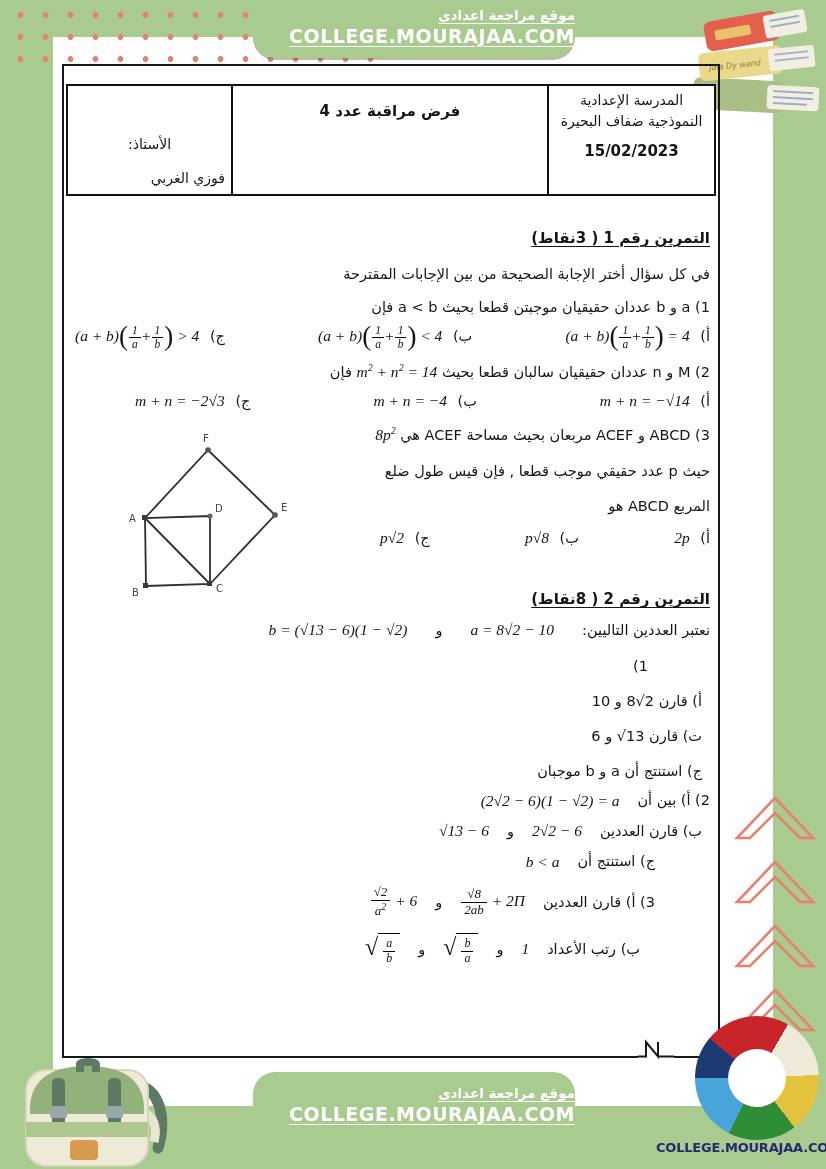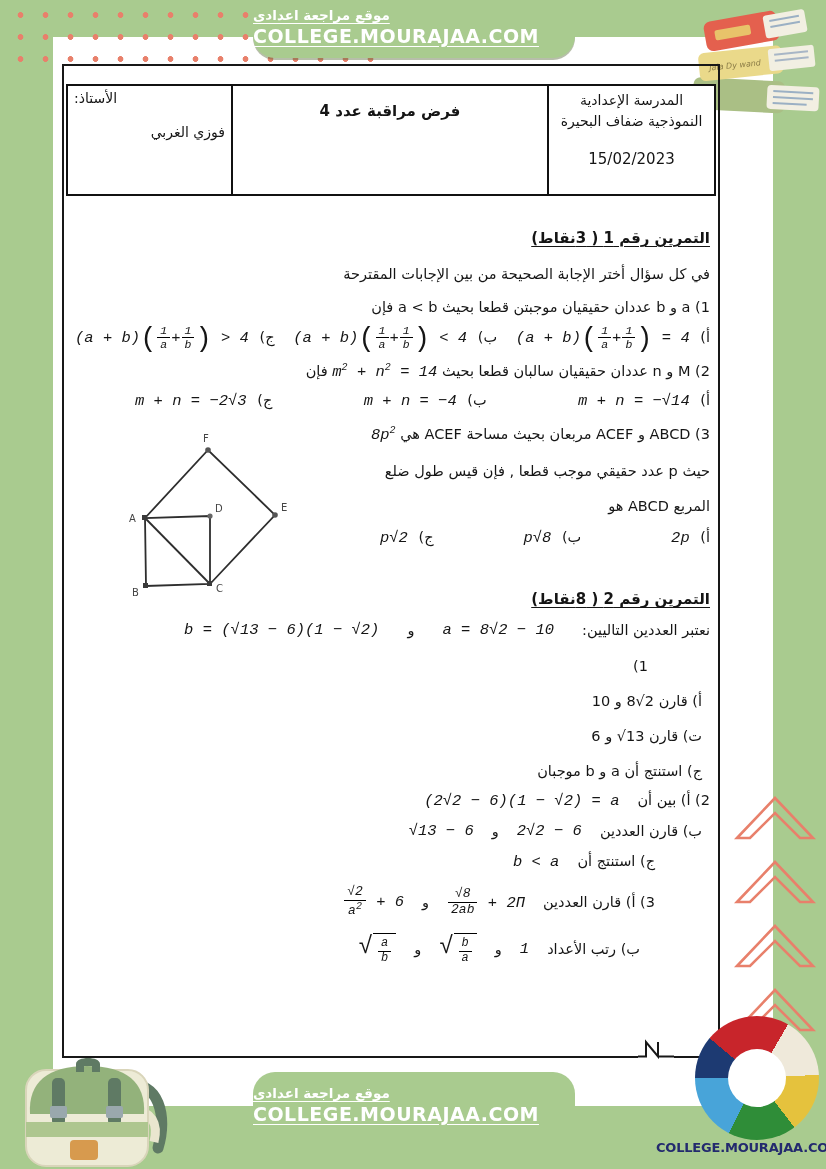--- a/index.html
+++ b/index.html
@@ -11,21 +11,21 @@
   
   .dots{
     position:absolute;left:2px;top:2px;width:390px;height:60px;
     background-image:radial-gradient(circle,#e8806b 2.6px,rgba(0,0,0,0) 3.2px);
     background-size:25px 22px;background-position:6px 2px;
   }
   
   .sheet{position:absolute;left:53px;top:37px;width:720px;height:1073px;background:#ffffff;}
   
   .tab{
-    position:absolute;left:253px;width:322px;background:#a9cb8f;text-align:left;
+    position:absolute;left:253px;width:322px;background:#a9cb8f;text-align:right;
   }
   .tab.top{top:0;height:58px;border-radius:0 0 22px 22px;box-shadow:0 2px 0 rgba(96,110,66,.45);}
   .tab.bottom{top:1072px;height:97px;border-radius:22px 22px 0 0;}
   .banner-ar{
     display:block;color:#ffffff;font-weight:bold;font-size:13.5px;line-height:1.35;
     text-decoration:underline;text-underline-offset:3px;margin-top:6px;
   }
   .banner-url{
     display:block;color:#ffffff;font-weight:bold;font-size:19px;letter-spacing:.5px;
     text-decoration:underline;text-underline-offset:3px;margin-top:1px;
@@ -39,35 +39,35 @@
   .zig{position:absolute;left:638px;top:1038px;width:60px;height:24px;}
   
   .info-table{
     position:absolute;left:66px;top:84px;width:650px;height:112px;
     direction:rtl;display:grid;grid-template-columns:167px 1fr 163px;
     border:2px solid #111;box-sizing:border-box;background:#fff;
   }
   .info-cell{border-left:2px solid #111;padding:4px 6px;box-sizing:border-box;}
   .info-cell:last-child{border-left:none;}
   .cell-school{text-align:center;font-size:14px;line-height:1.5;}
-  .cell-school .date{font-weight:normal;font-size:15px;margin-top:16px;}
+  .cell-school .date{font-weight:bold;font-size:15px;margin-top:8px;}
   .cell-exam{text-align:center;}
   .cell-exam .t1{font-weight:bold;font-size:15px;margin-top:12px;}
   .cell-exam .t2{font-weight:bold;font-size:14px;margin-top:16px;direction:ltr;}
   .cell-teacher{font-size:14px;}
-  .cell-teacher .lbl{text-align:left;}
+  .cell-teacher .lbl{text-align:center;margin-top:46px;}
   .cell-teacher .name{margin-top:18px;}
   
   .content{
     position:absolute;left:75px;top:228px;width:635px;direction:rtl;
     font-size:14.5px;line-height:1.45;
   }
   .ex-title{font-weight:bold;font-size:15px;text-decoration:underline;text-underline-offset:3px;}
   .line{margin-top:14px;}
-  .m{font-family:Liberation Mono, monospace;font-style:italic;direction:ltr;unicode-bidi:isolate;display:inline-block;font-size:15.5px;}
+  .m{font-family:Liberation Serif, serif;font-style:italic;direction:ltr;unicode-bidi:isolate;display:inline-block;font-size:15.5px;}
   .m .up{font-style:normal;}
   sup{font-size:10px;}
   .big{font-size:27px;font-weight:300;vertical-align:-4px;font-style:normal;line-height:0;}
   .fr{display:inline-flex;flex-direction:column;vertical-align:middle;text-align:center;font-size:11.5px;line-height:1.15;margin:0 1px;}
   .fr .n{border-bottom:1px solid #000;padding:0 3px;display:block;}
   .fr .d{padding:0 3px;display:block;}
   .rt{display:inline-flex;align-items:flex-start;vertical-align:middle;}
   .rt .rs{font-size:24px;font-style:normal;line-height:1;margin-top:2px;}
   .rt .rb{border-top:1.4px solid #000;padding:3px 4px 0 4px;}
   .opts{display:flex;justify-content:space-between;align-items:center;margin-top:6px;}

